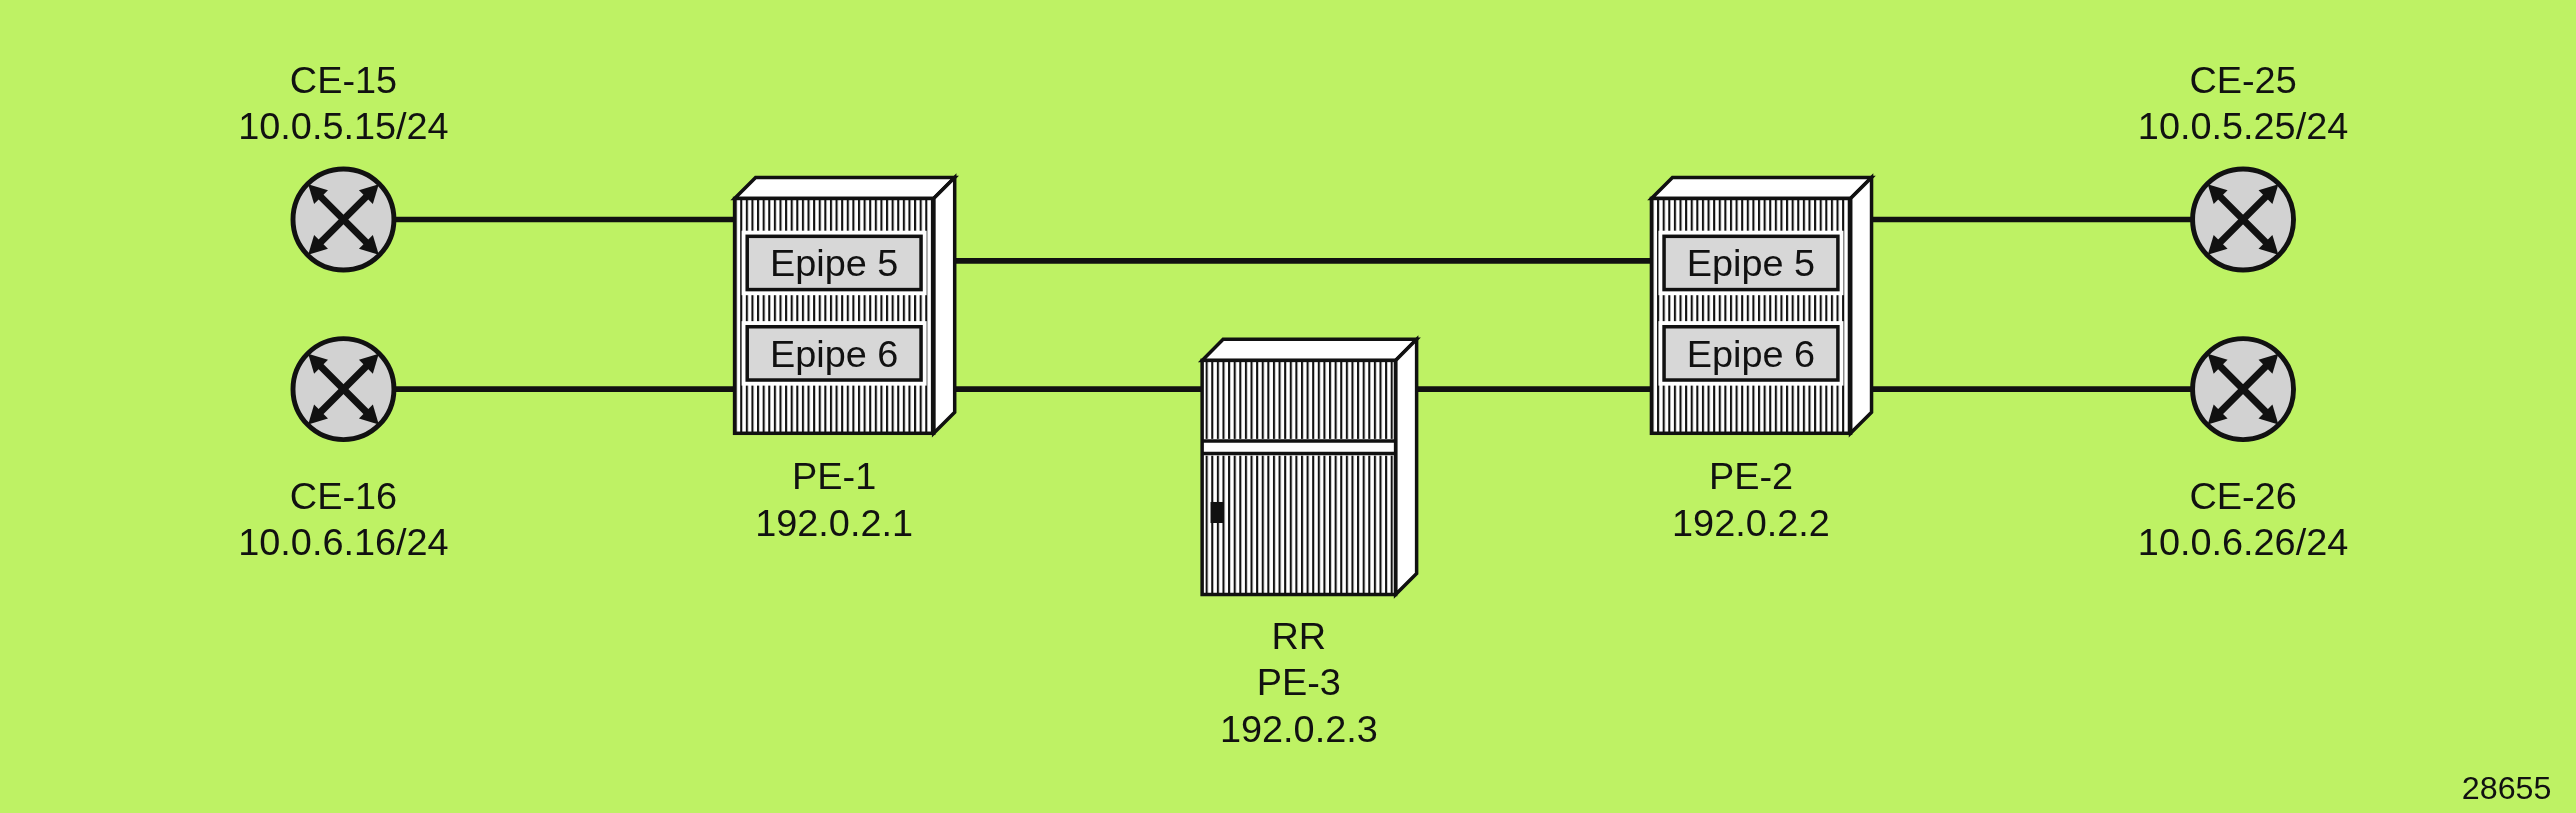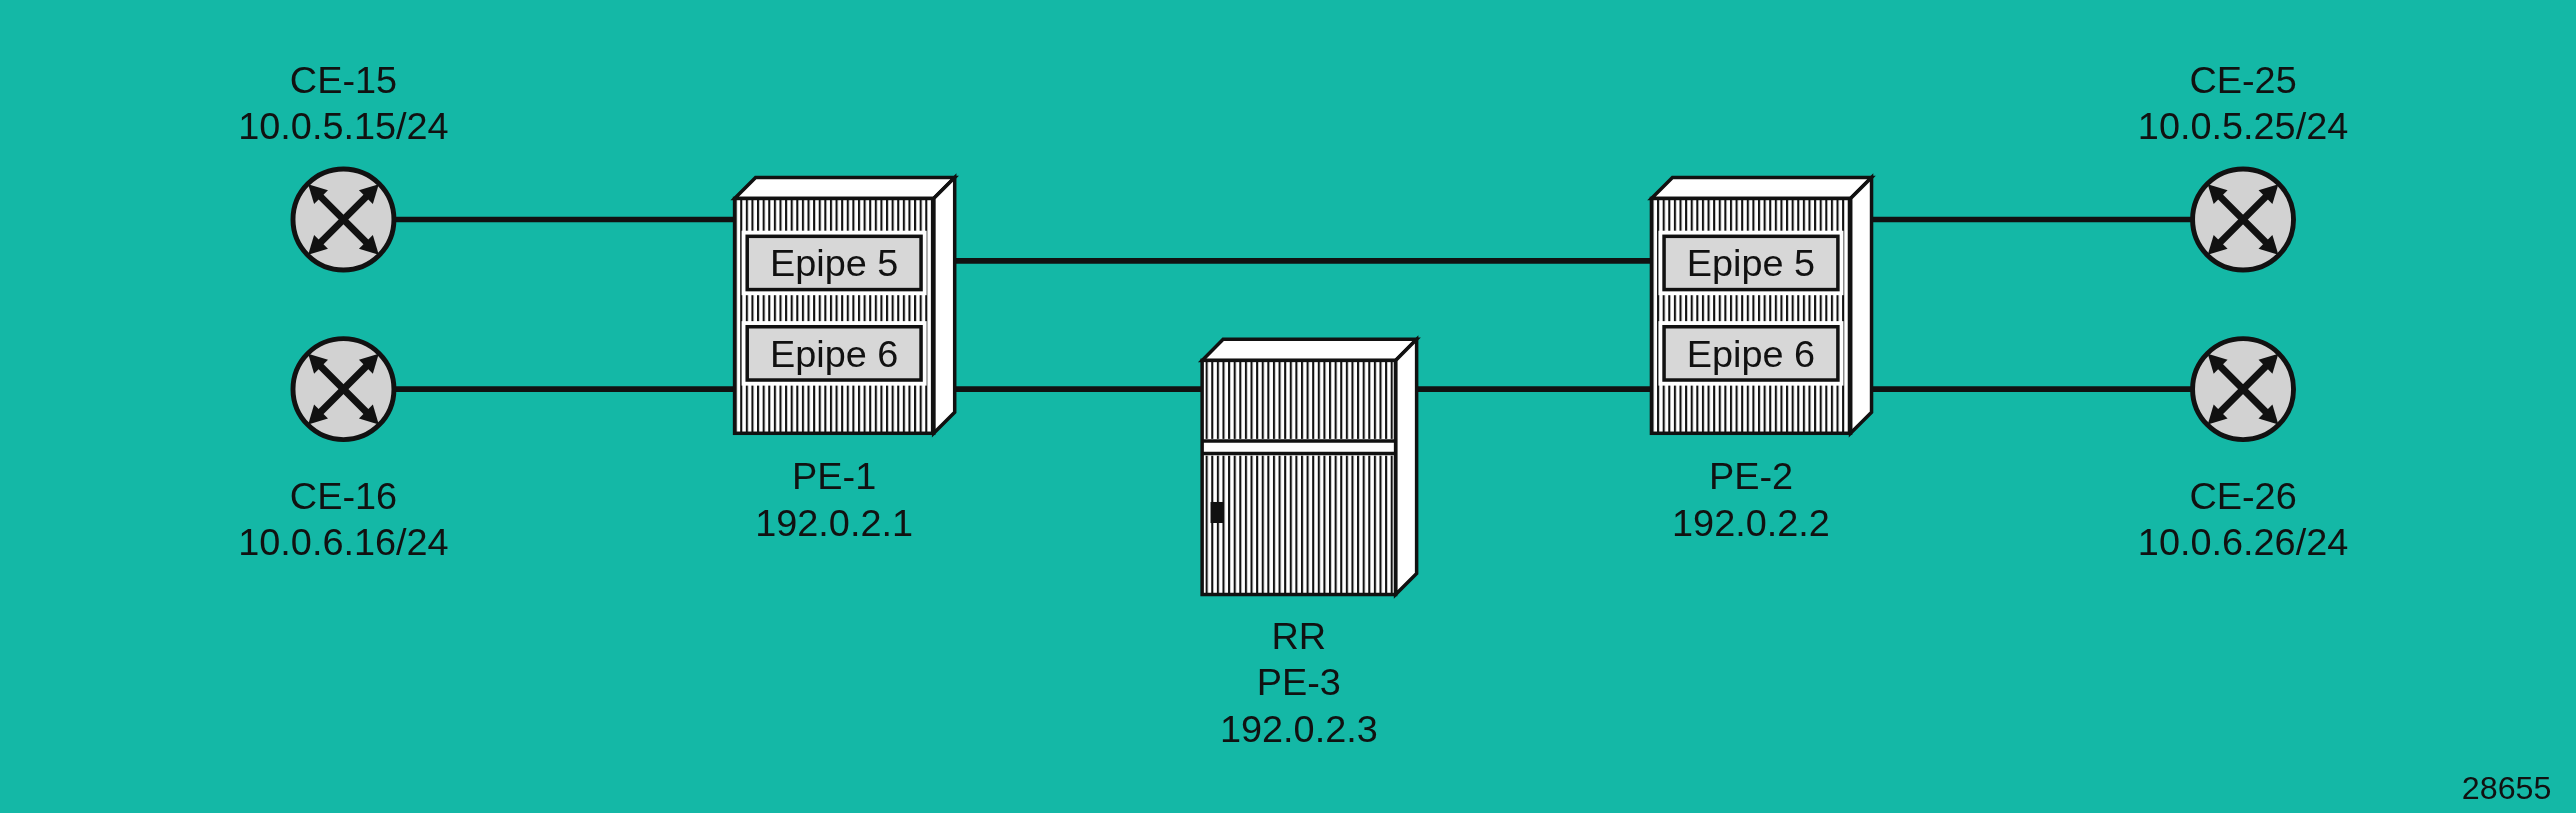--- a/index.html
+++ b/index.html
@@ -7,21 +7,21 @@
     padding: 0;
     width: 2576px;
     height: 814px;
     background: #ffffff;
     overflow: hidden;
   }
   .canvas {
     position: relative;
     width: 2576px;
     height: 814px;
-    background: #14b8a6;
+    background: #bef264;
   }
   svg text {
     font-family: "Liberation Sans", "DejaVu Sans", sans-serif;
     fill: #111111;
   }
   .lbl      { font-size: 54px; text-anchor: middle; }
   .svc-lbl  { font-size: 54px; text-anchor: middle; }
   .fig      { font-size: 46px; text-anchor: end; }
   .link     { stroke: #111111; stroke-width: 8; }
   .face-top, .face-side { fill: #ffffff; stroke: #111111; stroke-width: 5; stroke-linejoin: miter; }

